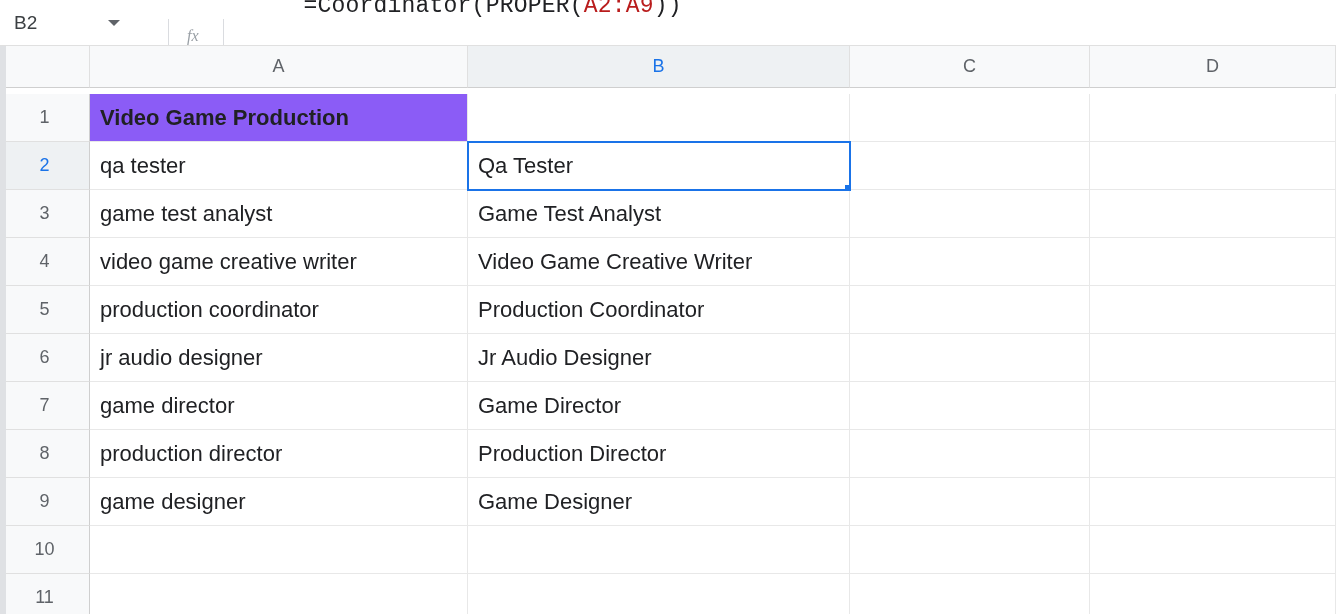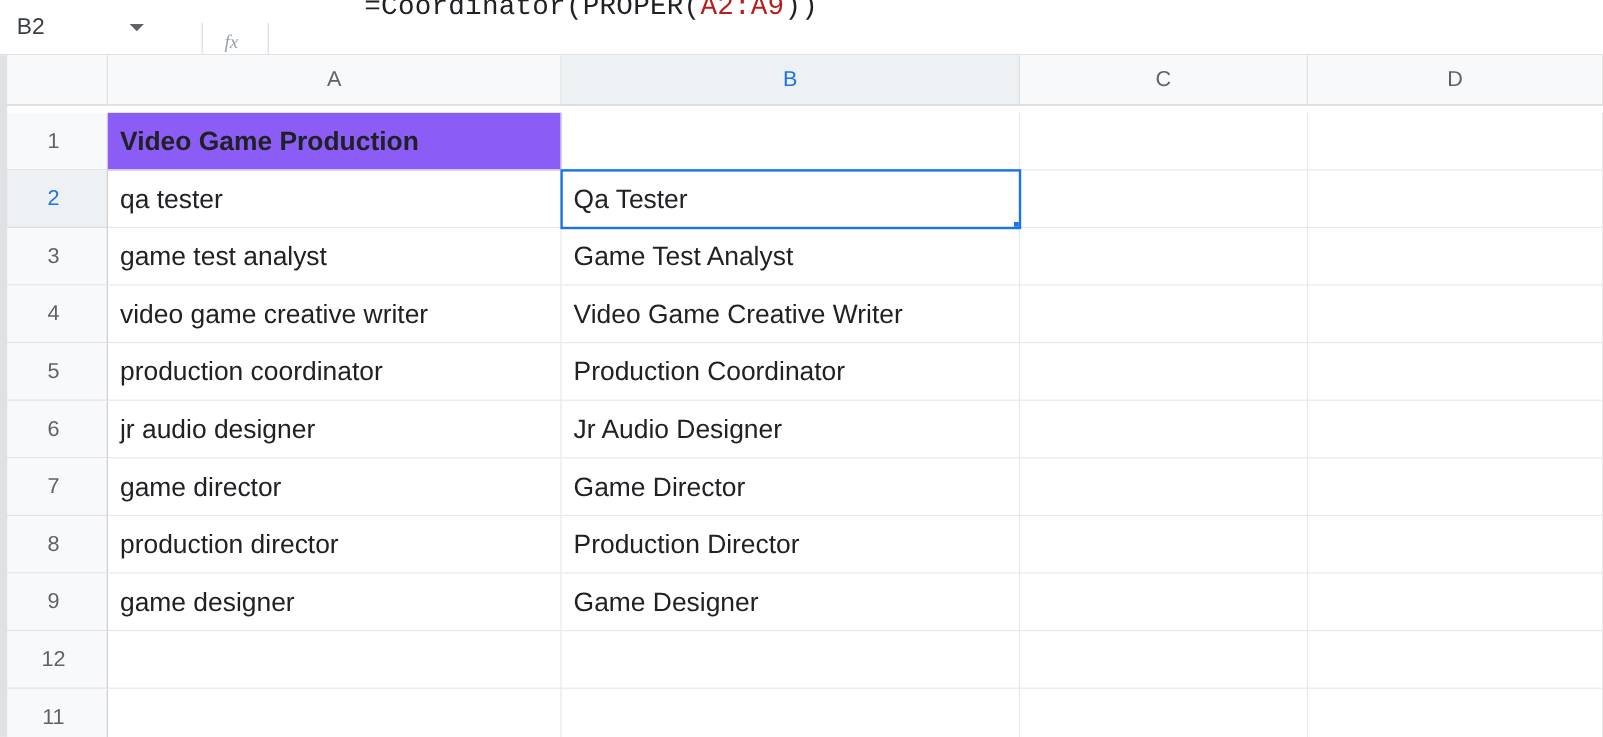--- a/index.html
+++ b/index.html
@@ -222,21 +222,21 @@
   <div class="cell">Production Director</div>
   <div class="cell"></div>
   <div class="cell"></div>
 
   <div class="row-head">9</div>
   <div class="cell">game designer</div>
   <div class="cell">Game Designer</div>
   <div class="cell"></div>
   <div class="cell"></div>
 
-  <div class="row-head">12</div>
+  <div class="row-head">10</div>
   <div class="cell"></div>
   <div class="cell"></div>
   <div class="cell"></div>
   <div class="cell"></div>
 
   <div class="row-head">11</div>
   <div class="cell"></div>
   <div class="cell"></div>
   <div class="cell"></div>
   <div class="cell"></div>

